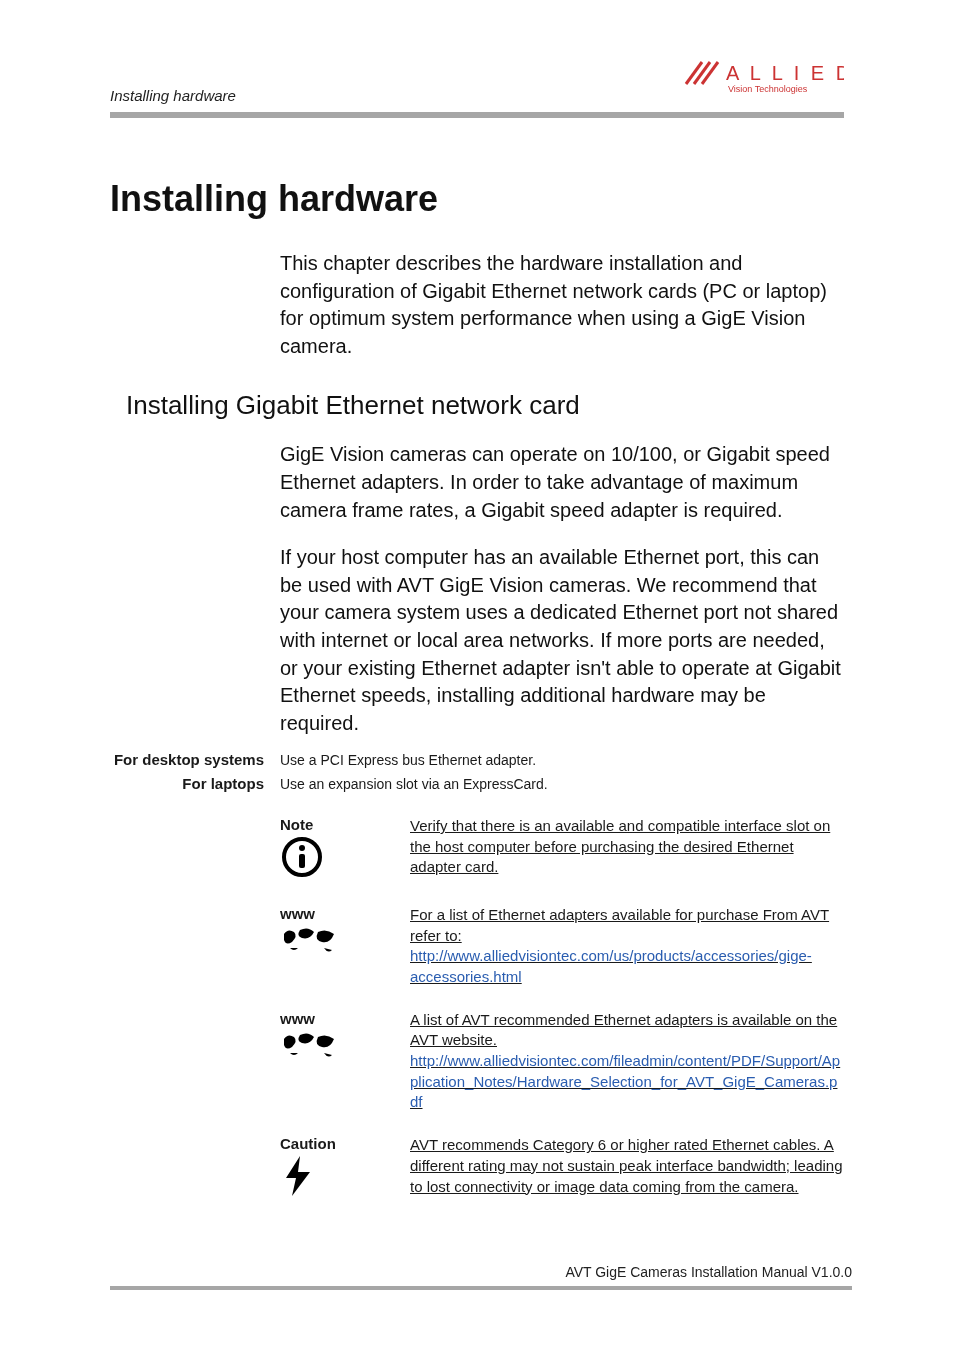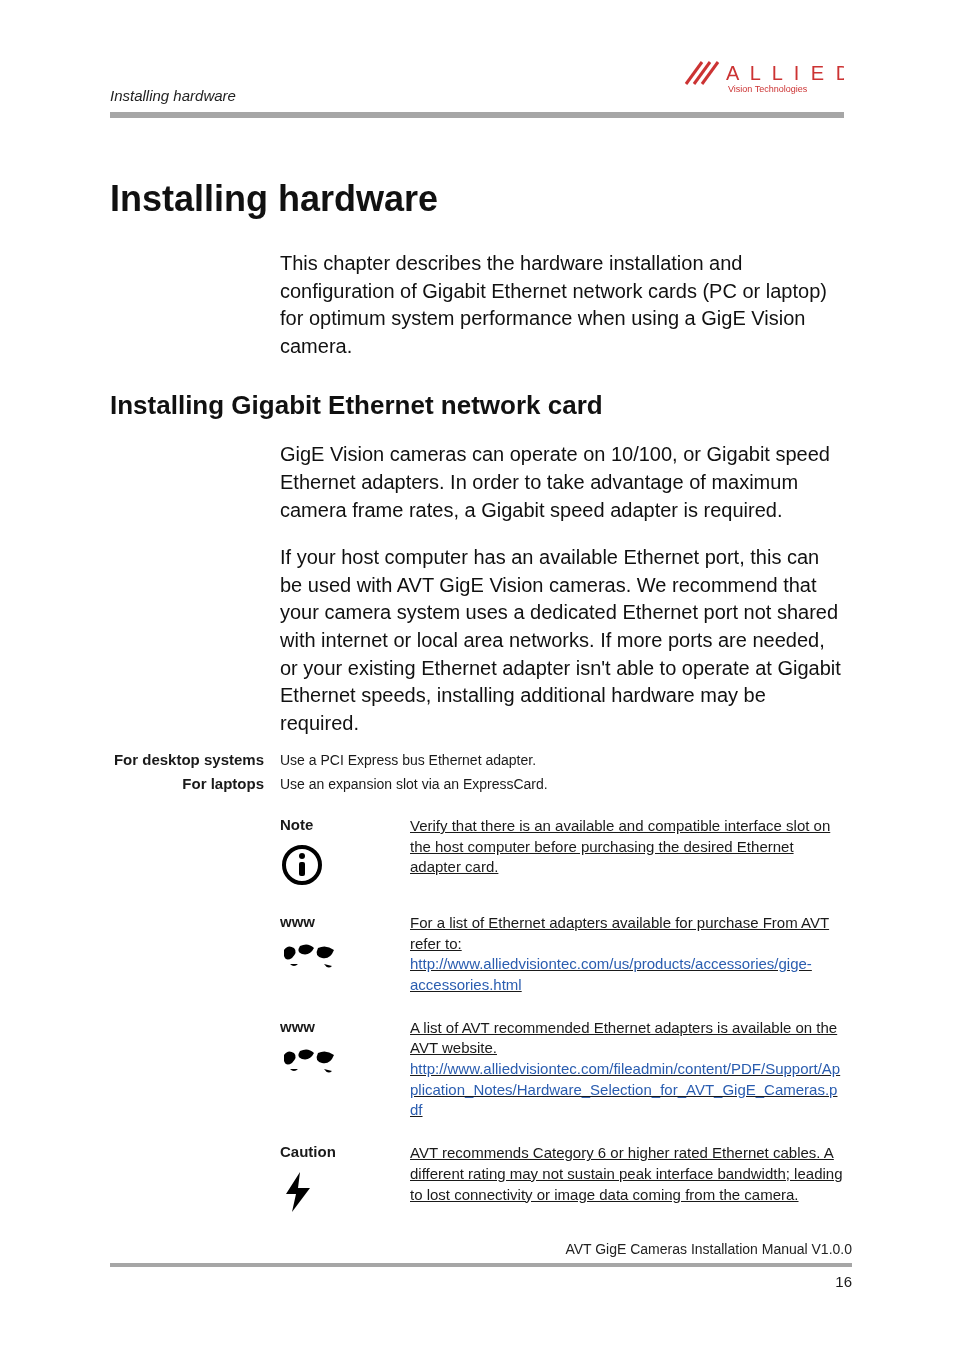--- a/index.html
+++ b/index.html
@@ -32,23 +32,23 @@
   .logo { margin-bottom: 2px; }
   h1.main {
     font-family: Arial, sans-serif;
     font-weight: 900;
     font-size: 36px;
     margin: 60px 0 30px 0;
     color: #111;
   }
   h2.section {
     font-family: Arial, sans-serif;
-    font-weight: 700;
+    font-weight: 400;
     font-size: 26px;
-    margin: 30px 0 20px 0;
+    margin: 30px 0 20px 16px;
     color: #111;
   }
   .intro, .body-para {
     margin-left: 170px;
     font-size: 20px;
     line-height: 1.38;
     color: #111;
     margin-bottom: 14px;
   }
   .row {
@@ -72,21 +72,20 @@
     display: flex;
     margin-left: 170px;
     margin-top: 22px;
     margin-bottom: 10px;
   }
   .callout .c-left {
     width: 130px;
     display: flex;
     flex-direction: column;
     align-items: flex-start;
-    gap: 8px;
   }
   .callout .c-title {
     font-weight: 700;
     font-size: 15px;
   }
   .callout .c-icon { margin-top: 2px; }
   .callout .c-body {
     flex: 1;
     font-size: 15px;
     line-height: 1.38;
@@ -209,16 +208,15 @@
             <path d="M20 2 L6 24 L16 24 L12 42 L30 18 L18 18 Z" fill="#000"></path>
           </svg>
       </div>
     </div>
     <div class="c-body">AVT recommends Category 6 or higher rated Ethernet cables. A different rating may not sustain peak interface bandwidth; leading to lost connectivity or image data coming from the camera.</div>
   </div>
 
   <div class="footer-bar">
     <div class="footer-text">AVT GigE Cameras Installation Manual V1.0.0</div>
     <div class="footer-rule"></div>
-    <div class="page-num">16</div>
   </div>
 
 </div>
 
 </body></html>

